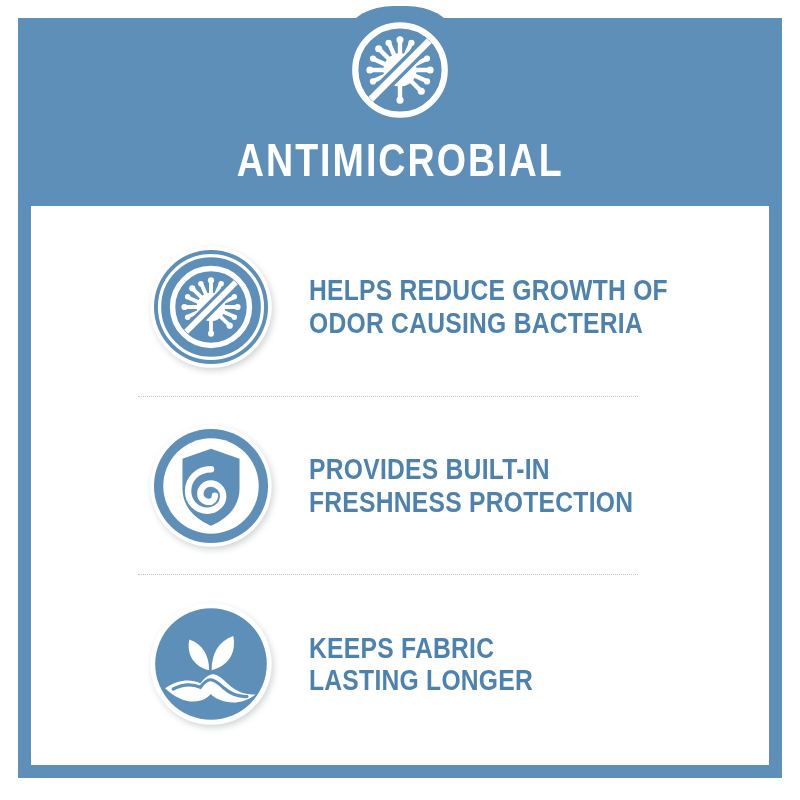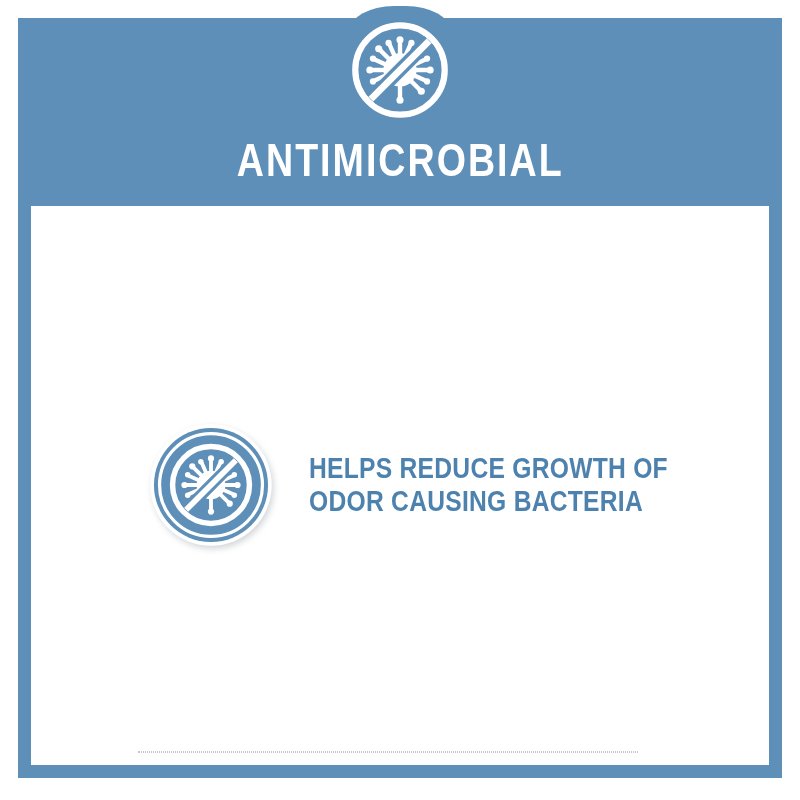--- a/index.html
+++ b/index.html
@@ -260,20 +260,56 @@
           </svg>
         </div>
         <div class="row-text">
           <span class="line">HELPS REDUCE GROWTH OF</span>
           <span class="line">ODOR CAUSING BACTERIA</span>
         </div>
       </div>
 
       <div class="separator"></div>
 
+      <div class="row">
+        <div class="row-icon-wrap">
+          <svg class="row-icon" viewBox="0 0 100 100">
+            <circle cx="50" cy="50" r="49" fill="#ffffff"></circle>
+            <circle cx="50" cy="50" r="46" fill="#5e8fb8"></circle>
+            <circle cx="50" cy="50" r="38.5" fill="#ffffff"></circle>
+
+            <path d="M50 20 L73 28 L73 52 C73 68 61 77.5 50 82 C39 77.5 27 68 27 52 L27 28 Z" fill="#5e8fb8"></path>
+
+            <path d="M50 36.5 C39 36.5 31.5 44.5 31.5 54 C31.5 63 38.5 70 47 70 C54 70 59.8 64.6 59.8 58.2 C59.8 52.6 55.3 48 49.8 48 C45.2 48 41.4 51.7 41.4 56.2 C41.4 59.9 44.4 62.9 48.1 62.9 C50.9 62.9 53.2 60.7 53.2 57.9" fill="none" stroke="#ffffff" stroke-width="5.2" stroke-linecap="round"></path>
+          </svg>
+        </div>
+        <div class="row-text">
+          <span class="line">PROVIDES BUILT-IN</span>
+          <span class="line">FRESHNESS PROTECTION</span>
+        </div>
+      </div>
 
       <div class="separator"></div>
 
+      <div class="row">
+        <div class="row-icon-wrap">
+          <svg class="row-icon" viewBox="0 0 100 100">
+            <circle cx="50" cy="50" r="49" fill="#ffffff"></circle>
+            <circle cx="50" cy="50" r="45" fill="#5e8fb8"></circle>
+
+            <path d="M50.5 55 C50.5 42 56 31.5 68 27.5 C70.5 40.5 64.5 51.5 50.5 55 Z" fill="#ffffff"></path>
+
+            <path d="M48.5 55 C48.5 43.5 43.5 33.8 32.5 30.2 C30.2 42 35.7 51.9 48.5 55 Z" fill="#ffffff"></path>
+
+            <path d="M13 69.5 C24 62.5 33 62 41.5 65.6 C45 60.8 48.5 58.4 51 58.2 C55 58 59 61.5 64 66.4 C70 72 77 75.2 86 74.6 C76 82 66 82.6 57 78.9 C53.5 77.5 51.2 75.8 49.8 74.2 C48.4 76.2 45.8 78.2 41.8 79.4 C33 82 23 79 13 69.5 Z" fill="#ffffff"></path>
+            <path d="M19.5 70.2 C28 65.8 35 65.9 41.4 68.8 C44.4 64.7 47.3 62.8 49.4 62.7 C52.7 62.5 56.2 65.4 60.4 69.4 C65.5 74 71.5 76.5 79 76.2" fill="none" stroke="#5e8fb8" stroke-width="2.6" stroke-linecap="round"></path>
+          </svg>
+        </div>
+        <div class="row-text">
+          <span class="line">KEEPS FABRIC</span>
+          <span class="line">LASTING LONGER</span>
+        </div>
+      </div>
 
     </div>
   </div>
 
 </div>
 
 </body></html>

